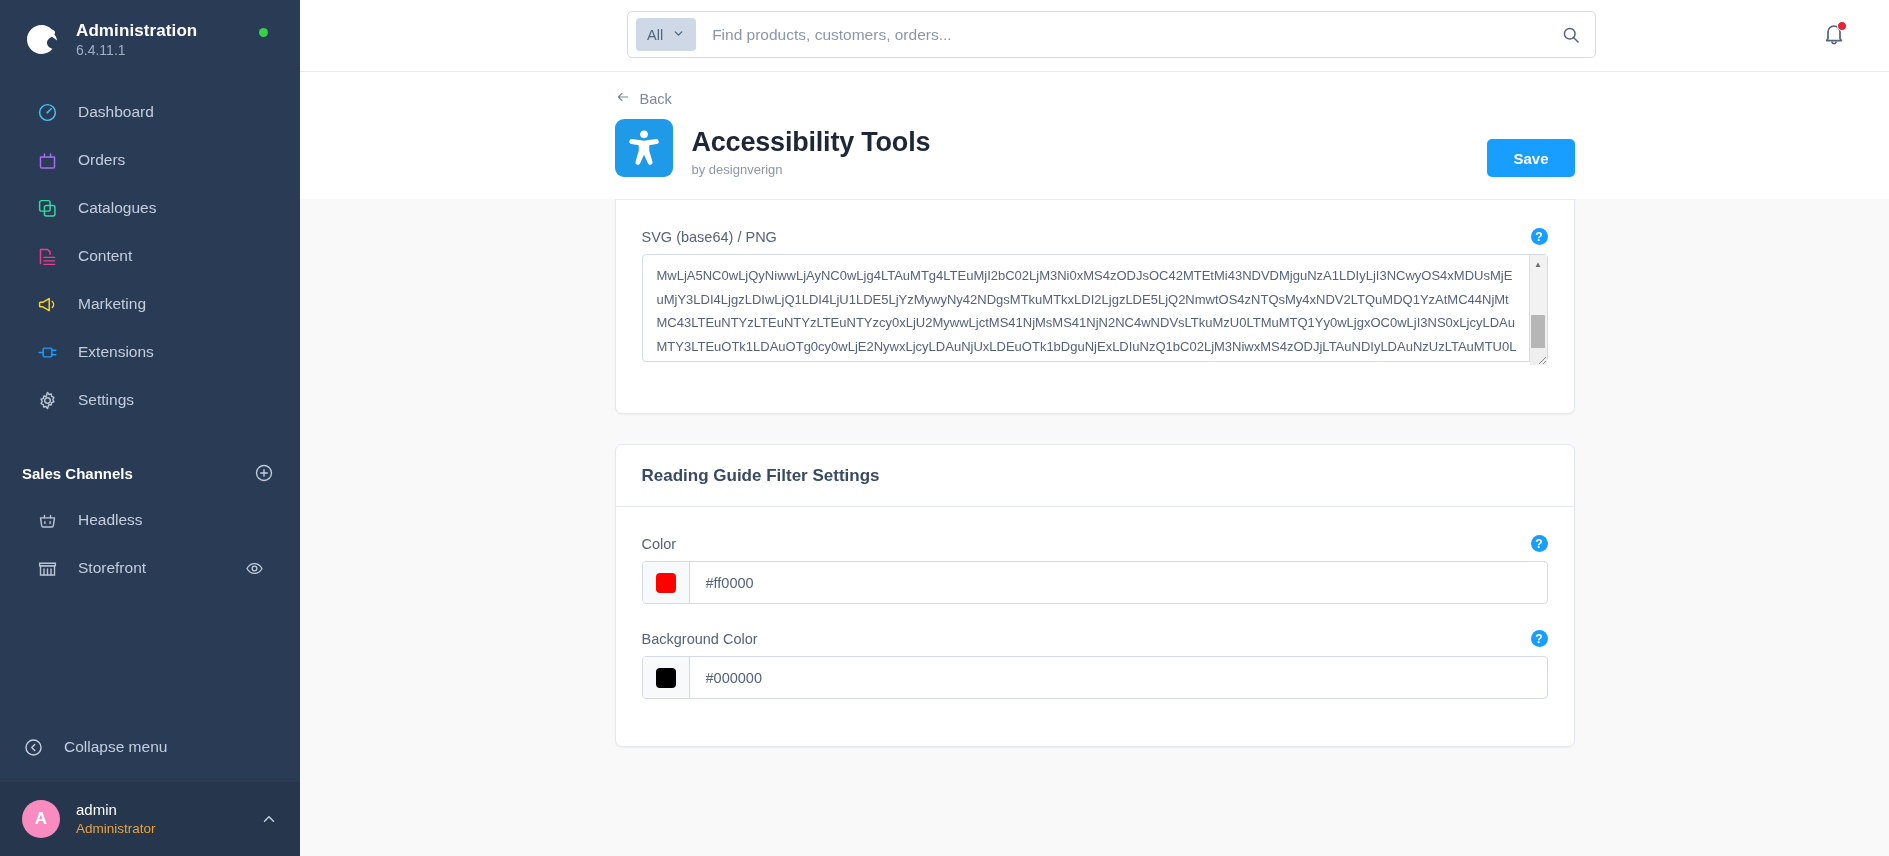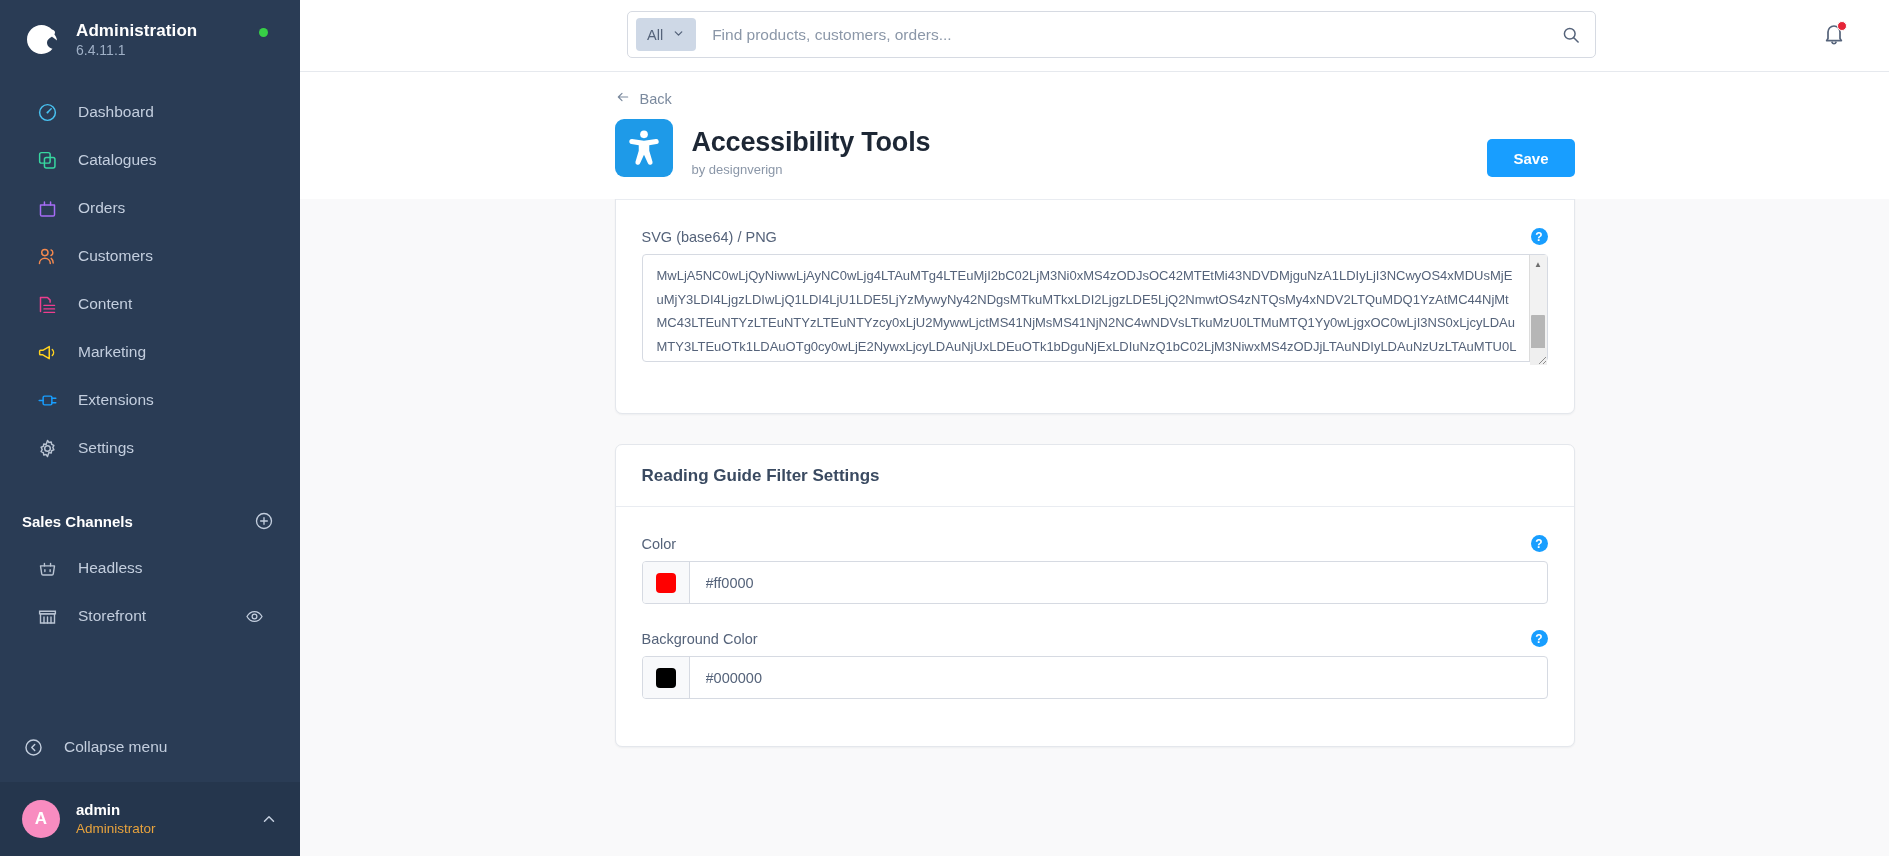--- a/index.html
+++ b/index.html
@@ -76,21 +76,21 @@
     position: relative;
   }
   .sb-avatar {
     width: 38px; height: 38px; border-radius: 50%;
     background: #f88cc0;
     color: #ffffff; font-size: 17px; font-weight: bold;
     display: flex; align-items: center; justify-content: center;
     flex: 0 0 38px; margin-right: 16px;
   }
   .sb-user-text { display: flex; flex-direction: column; line-height: 1.3; }
-  .sb-user-name { color: #ffffff; font-size: 15px; font-weight: bold; }
+  .sb-user-name { color: #ffffff; font-size: 15px; font-weight: normal; }
   .sb-user-role { color: #e8a33d; font-size: 13.5px; }
   .sb-user-caret { margin-left: auto; color: #c3cede; display: flex; }
   .sb-user-caret svg { width: 18px; height: 18px; }
 
   
   .main {
     flex: 1 1 auto; height: 856px;
     display: flex; flex-direction: column;
     background: #f9f9fa;
     min-width: 0;
@@ -316,48 +316,38 @@
             <circle cx="12" cy="12" r="9"></circle>
               <path d="M12 12l4.2-4.2" stroke-linecap="round"></path>
               <circle cx="12" cy="12" r="1.1" fill="#49c2f1" stroke="none"></circle>
           </svg>
         </span>
         <span class="sb-label">Dashboard</span>
       </div>
 
       <div class="sb-item">
         <span class="sb-ico">
+          <svg viewBox="0 0 24 24" fill="none" stroke="#a66cf5" stroke-width="1.7">
+            <path d="M4 8h16v11a1.5 1.5 0 01-1.5 1.5h-13A1.5 1.5 0 014 19z" stroke-linejoin="round"></path>
+            <path d="M8.5 8V4.5M15.5 8V4.5" stroke-linecap="round"></path>
+          </svg>
+        </span>
+        <span class="sb-label">Orders</span>
+      </div>
+
+      <div class="sb-item">
+        <span class="sb-ico">
           <svg viewBox="0 0 24 24" fill="none" stroke="#37d7a0" stroke-width="1.7">
             <rect x="3" y="3" width="12" height="12" rx="2.2"></rect>
               <rect x="8.5" y="8.5" width="12" height="12" rx="2.2"></rect>
           </svg>
         </span>
         <span class="sb-label">Catalogues</span>
       </div>
 
-      <div class="sb-item">
-        <span class="sb-ico">
-          <svg viewBox="0 0 24 24" fill="none" stroke="#a66cf5" stroke-width="1.7">
-            <path d="M4 8h16v11a1.5 1.5 0 01-1.5 1.5h-13A1.5 1.5 0 014 19z" stroke-linejoin="round"></path>
-            <path d="M8.5 8V4.5M15.5 8V4.5" stroke-linecap="round"></path>
-          </svg>
-        </span>
-        <span class="sb-label">Orders</span>
-      </div>
-
-      <div class="sb-item">
-        <span class="sb-ico">
-          <svg viewBox="0 0 24 24" fill="none" stroke="#f4894e" stroke-width="1.7">
-            <circle cx="9" cy="7.5" r="3.6"></circle>
-              <path d="M2.8 20c0-3.6 2.8-6 6.2-6s6.2 2.4 6.2 6" stroke-linecap="round"></path>
-            <path d="M16 4.5a3.5 3.5 0 010 6.4M18.5 19.5c0-2.5-.9-4.3-2.3-5.4" stroke-linecap="round"></path>
-          </svg>
-        </span>
-        <span class="sb-label">Customers</span>
-      </div>
 
       <div class="sb-item">
         <span class="sb-ico">
           <svg viewBox="0 0 24 24" fill="none" stroke="#ee3d8e" stroke-width="1.7">
             <path d="M4 4h8l3 3v3" stroke-linejoin="round"></path>
               <path d="M4 4v16" stroke-linecap="round"></path>
             <path d="M8 13h12M8 17h12M8 21h12" stroke-linecap="round"></path>
           </svg>
         </span>
         <span class="sb-label">Content</span>

